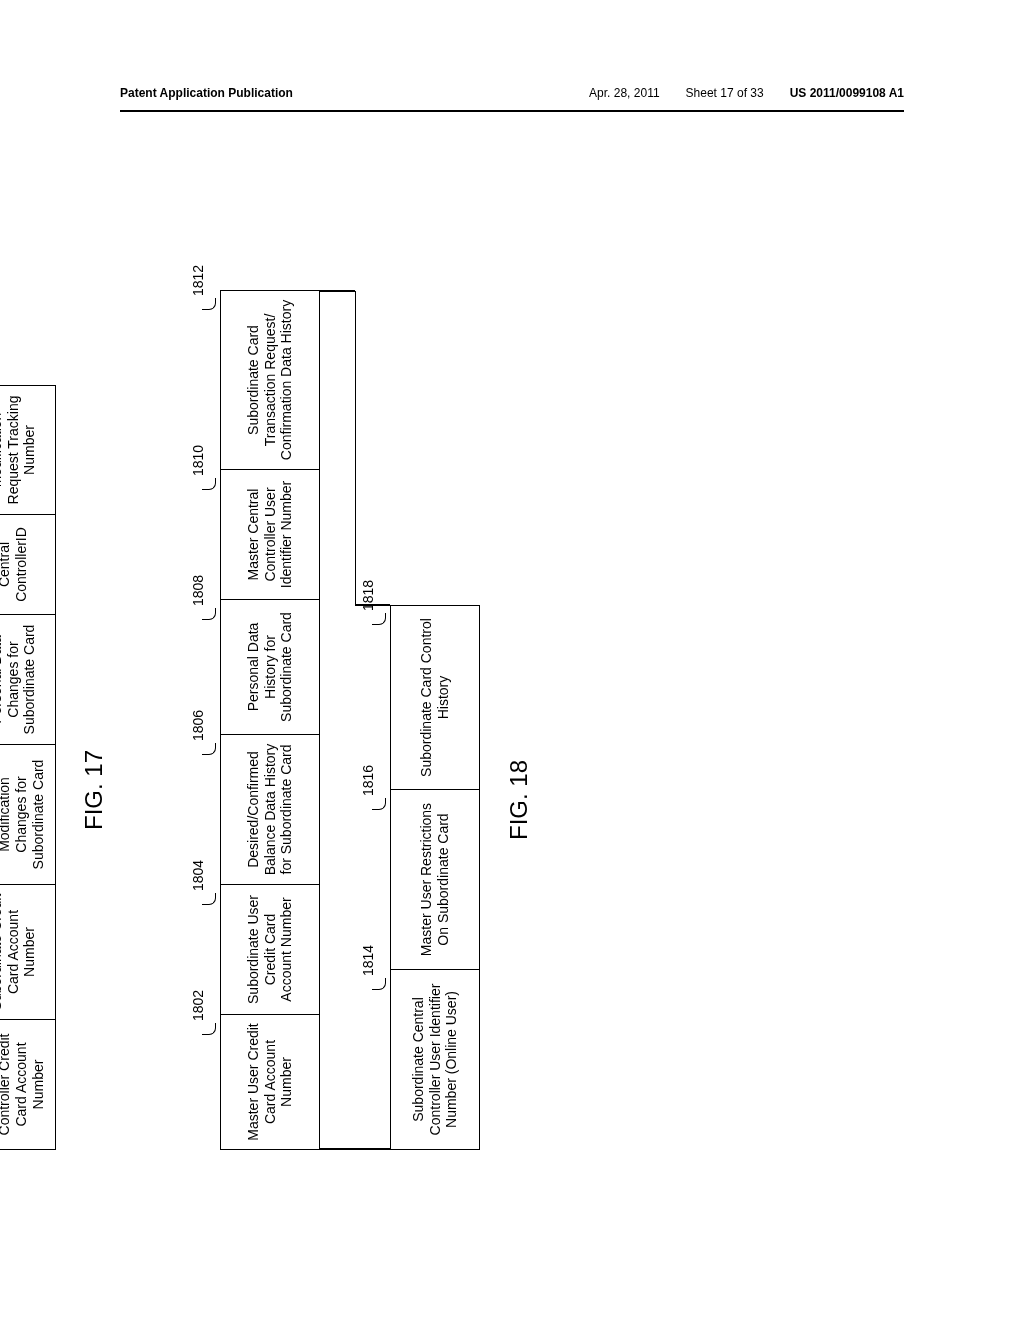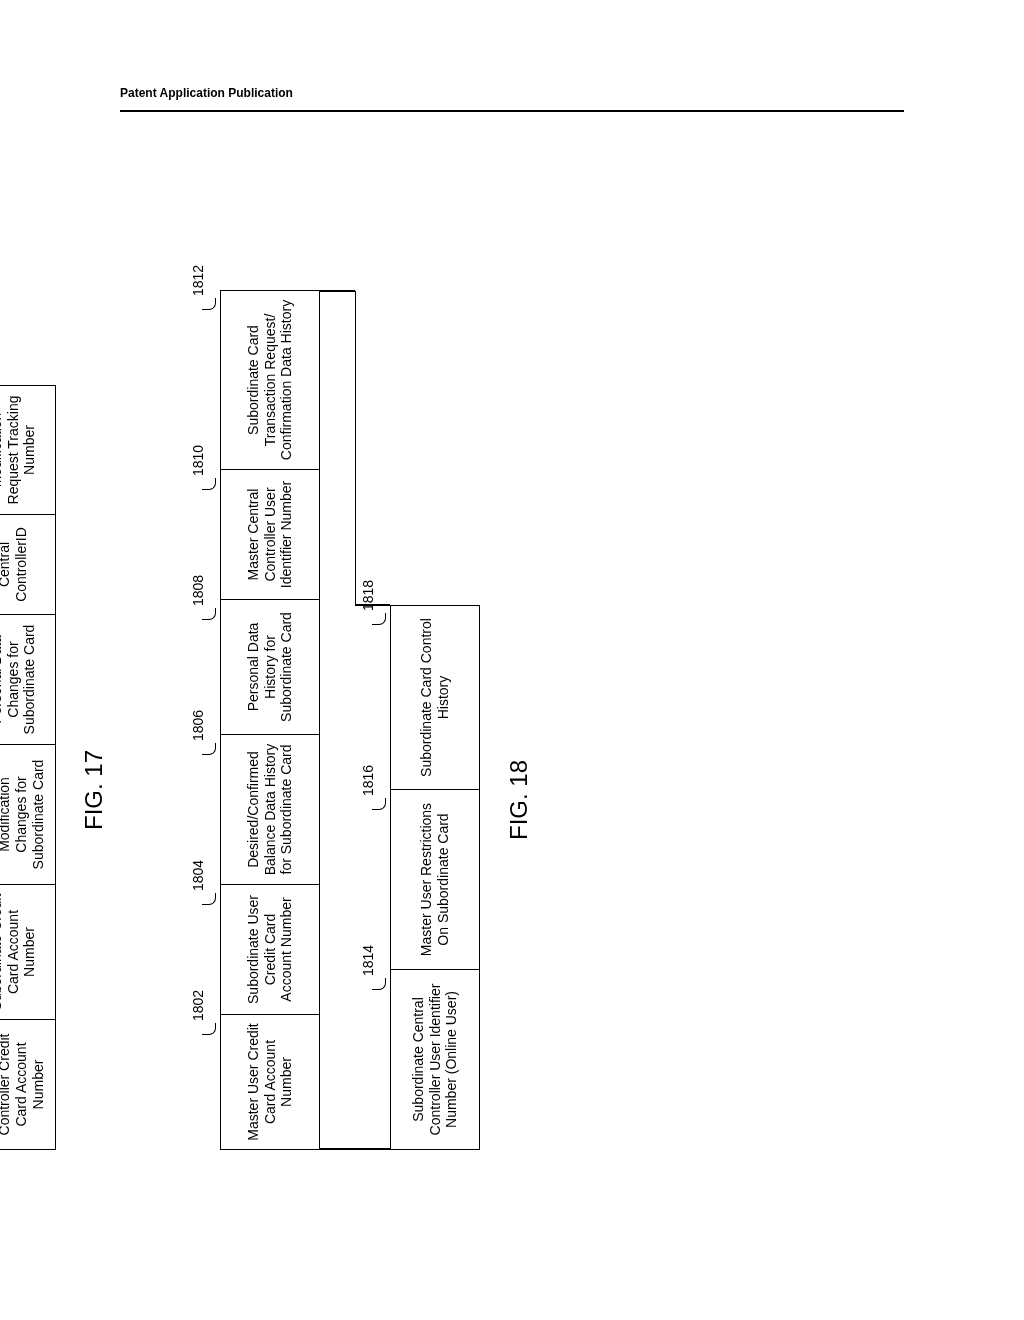--- a/index.html
+++ b/index.html
@@ -91,20 +91,25 @@
       border-bottom: none;
     }
   </style>
 </head>
 <body>
 
 <div class="page">
 
   <div class="header">
     <span class="header-left">Patent Application Publication</span>
+    <span class="header-right-group">
+      <span>Apr. 28, 2011</span>
+      <span>Sheet 17 of 33</span>
+      <span style="font-weight:bold;">US 2011/0099108 A1</span>
+    </span>
   </div>
   <div class="header-line"></div>
 
   <div class="figure-area">
 
     <div class="figwrap" id="fig17">
       <div class="cells">
         <div class="cell" id="c1702">Master Central Controller Credit Card Account Number</div>
         <div class="cell" id="c1704">Subordinate Credit Card Account Number</div>
         <div class="cell" id="c1706">Balance Modification Changes for Subordinate Card</div>

